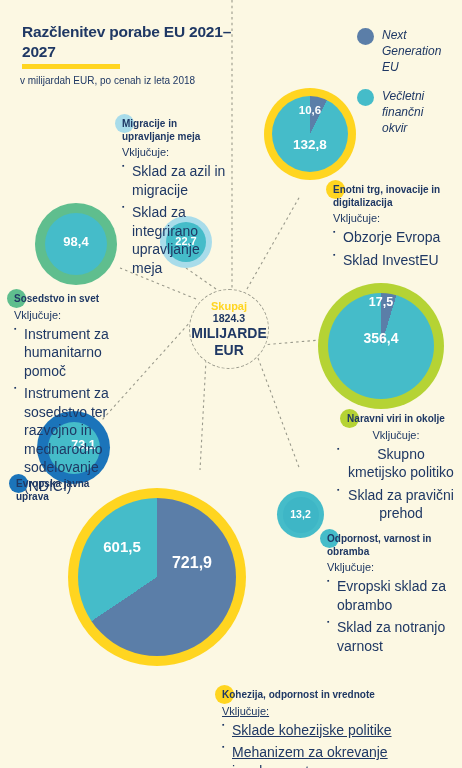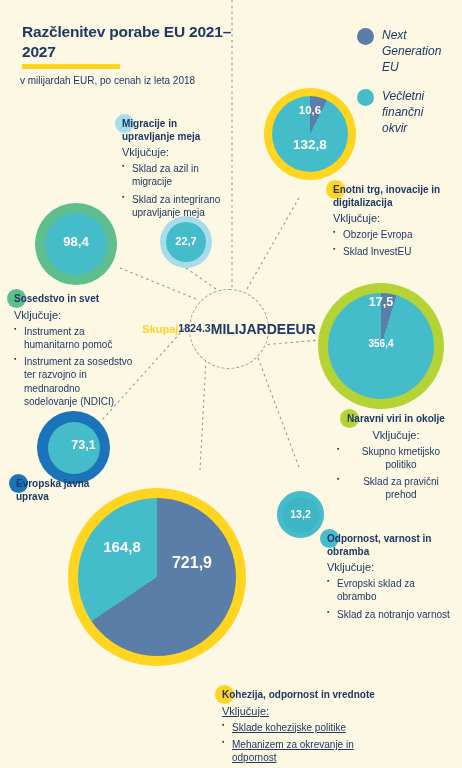--- a/index.html
+++ b/index.html
@@ -42,41 +42,41 @@
   }
   .val {
     position:absolute; color:#fff; font-weight:bold; z-index:4;
     white-space:nowrap; text-align:center;
   }
 
   
   .hub {
     position:absolute; left:189px; top:289px; width:80px; height:80px;
     border-radius:50%; border:1.6px dashed #9a9a8c; background:#FCF8E3;
-    z-index:5; display:flex; flex-direction:row; align-items:center;
+    z-index:5; display:flex; flex-direction:column; align-items:center;
     justify-content:center; text-align:center;
   }
   .hub-top { font-size:11px; font-weight:bold; color:#FFD520; line-height:1.1; }
   .hub-n { font-size:10.6px; font-weight:bold; color:#1F3864; line-height:1.25; }
   .hub-l { font-size:14px; font-weight:bold; color:#1F3864; line-height:1.2; }
 
   
   .callout { position:absolute; z-index:6; }
   .co-head {
     position:relative; font-size:10px; font-weight:bold; color:#1F3864;
     line-height:1.25; margin-bottom:2px; display:inline-block;
   }
   .co-blob {
     position:absolute; left:-7px; top:-4px; width:19px; height:19px;
     border-radius:50%; z-index:-1;
   }
   .co-sub { font-size:11px; color:#1F3864; line-height:1.3; margin-bottom:3px; }
   .co-list { list-style:none; }
   .co-list li {
-    font-size:10px; color:#1F3864; line-height:1.32;
+    font-size:14px; color:#1F3864; line-height:1.32;
     padding-left:10px; position:relative; margin-bottom:4px;
   }
   .co-list li:before {
     content:"▪"; position:absolute; left:0; top:-1px; font-size:7px; color:#1F3864;
   }
 </style>
 </head>
 <body>
 
 <div id="stage">
@@ -122,36 +122,36 @@
 
   <div class="bubble" style="left:35px; top:203px; width:82px; height:82px; background:#5FBE8E;">
     <div class="inner" style="width:62px; height:62px; background:#45BCC9;"></div>
   </div>
   <div class="val" style="left:35px; top:234px; width:82px; font-size:13px;">98,4</div>
 
   <div class="bubble" style="left:318px; top:283px; width:126px; height:126px; background:#B5D334;">
     <div class="inner" style="width:106px; height:106px; background:conic-gradient(#5B7EA8 0deg 16.9deg, #45BCC9 16.9deg 360deg);"></div>
   </div>
   <div class="val" style="left:344px; top:295px; width:74px; font-size:12.5px;">17,5</div>
-  <div class="val" style="left:332px; top:338px; width:98px; font-size:10px;text-align:center;">356,4</div>
+  <div class="val" style="left:332px; top:330px; width:98px; font-size:14px;text-align:center;">356,4</div>
 
   <div class="bubble" style="left:37px; top:411px; width:73px; height:73px; background:#1B74BA;">
     <div class="inner" style="width:52px; height:52px; background:#45BCC9;"></div>
   </div>
   <div class="val" style="left:37px; top:438px; width:93px; font-size:12.5px;">73,1</div>
 
   <div class="bubble" style="left:277px; top:491px; width:47px; height:47px; background:#45BCC9;">
     <div class="inner" style="width:36px; height:36px; background:#3EB6C6;"></div>
   </div>
   <div class="val" style="left:277px; top:508px; width:47px; font-size:10.5px;">13,2</div>
 
   <div class="bubble" style="left:68px; top:488px; width:178px; height:178px; background:#FFD520;">
     <div class="inner" style="width:158px; height:158px; background:conic-gradient(#5B7EA8 0deg 236deg, #45BCC9 236deg 360deg);"></div>
   </div>
-  <div class="val" style="left:83px; top:538px; width:78px; font-size:15px;">164,8</div>
+  <div class="val" style="left:83px; top:538px; width:78px; font-size:15px;">601,5</div>
   <div class="val" style="left:150px; top:554px; width:84px; font-size:16px;">721,9</div>
 
   <div class="hub">
     <div class="hub-top">Skupaj</div>
     <div class="hub-n">1824.3</div>
     <div class="hub-l">MILIJARDE</div>
     <div class="hub-l">EUR</div>
   </div>
 
   <div class="callout" style="left:122px; top:118px; width:108px;">

